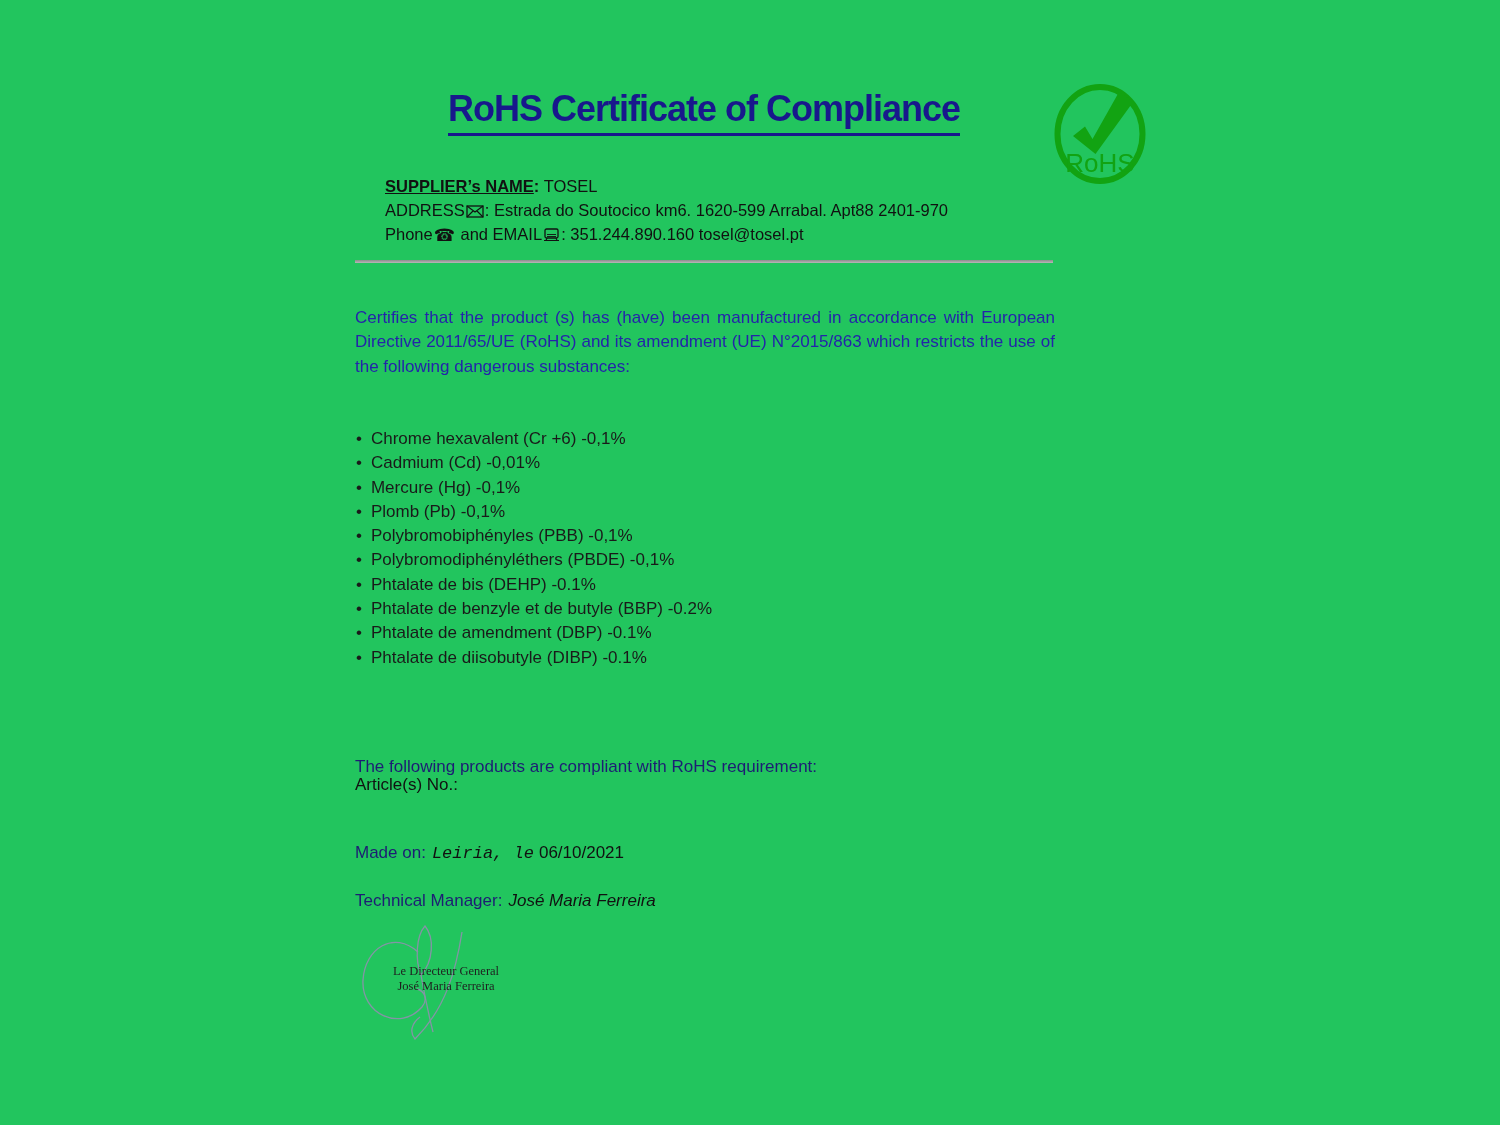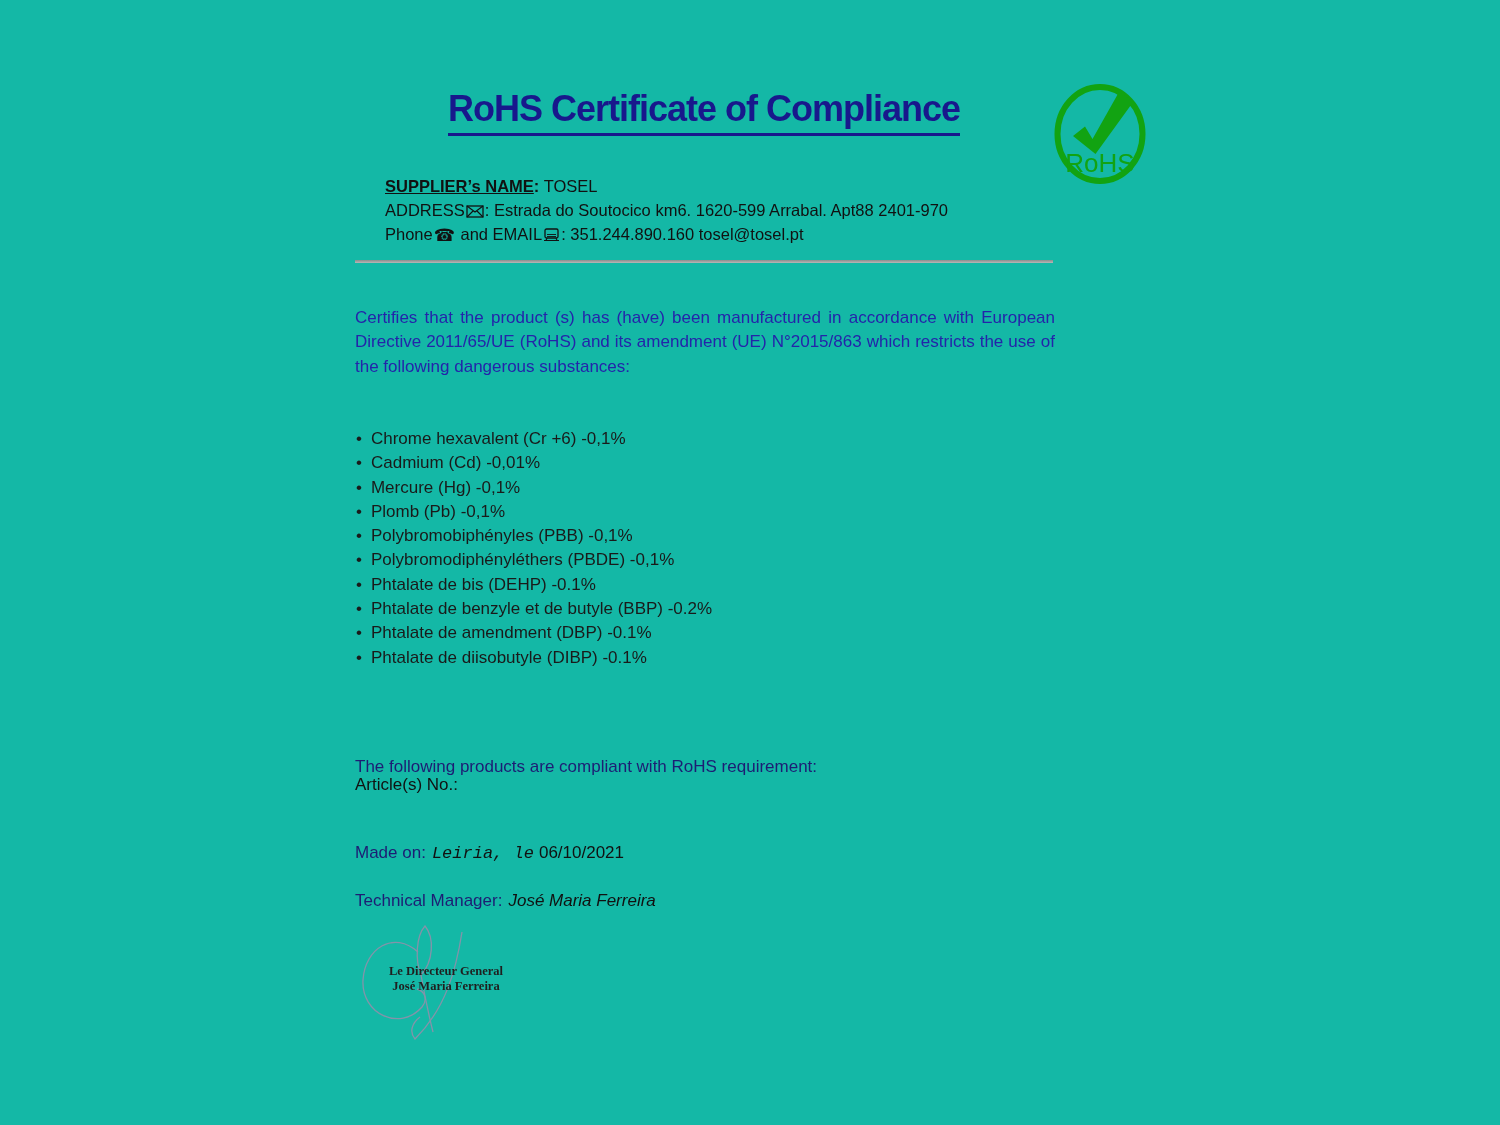--- a/index.html
+++ b/index.html
@@ -12,21 +12,21 @@
   }
   *{margin:0;padding:0;box-sizing:border-box;}
   html,body{background:#ffffff;}
   body{
     font-family:"Liberation Sans","DejaVu Sans",sans-serif;
     color:#1a1a1a;
   }
   .page{
     position:relative;
     width:1500px;height:1125px;
-    background:#14b8a6;
+    background:#22c55e;
     overflow:hidden;
   }
   
   .title{
     position:absolute;left:355px;top:88px;width:698px;
     text-align:center;
   }
   .title-text{
     display:inline-block;
     font-size:36px;font-weight:bold;letter-spacing:-1px;
@@ -93,21 +93,21 @@
   .place{margin-right:5px;font-family:Liberation Mono, monospace;}
   
   .signature{
     position:absolute;left:358px;top:922px;width:150px;height:130px;
   }
   .signature svg{position:absolute;left:0;top:0;}
   .stamp{
     position:absolute;left:26px;top:42px;width:124px;
     text-align:center;
     font-family:"Liberation Serif","DejaVu Serif",serif;
-    font-size:12.5px;line-height:14.5px;color:#1f1f1f;font-weight:bold;
+    font-size:12.5px;line-height:14.5px;color:#1f1f1f;
   }
 </style>
 </head>
 <body>
 
 <div class="page">
 
   <div class="title">
     <span class="title-text">RoHS Certificate of Compliance</span>
   </div>

